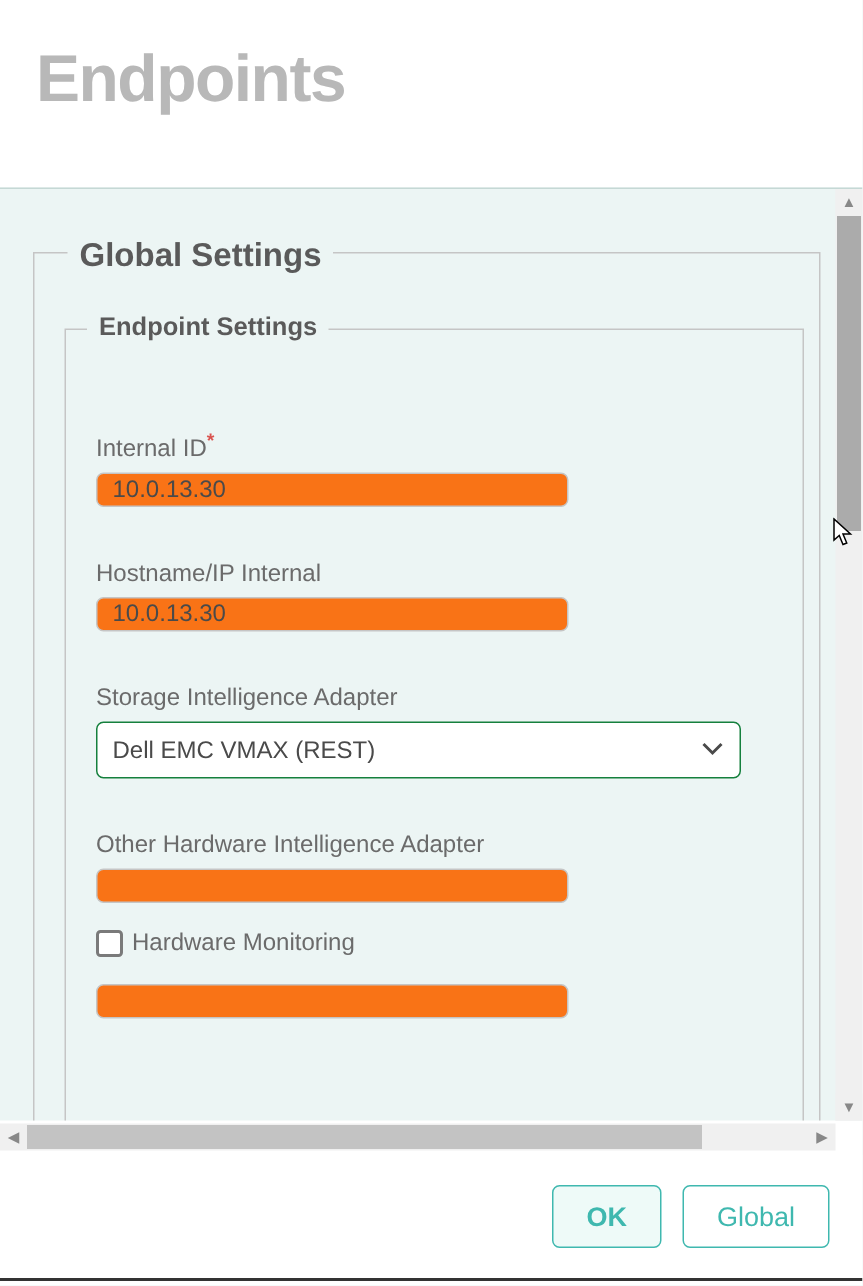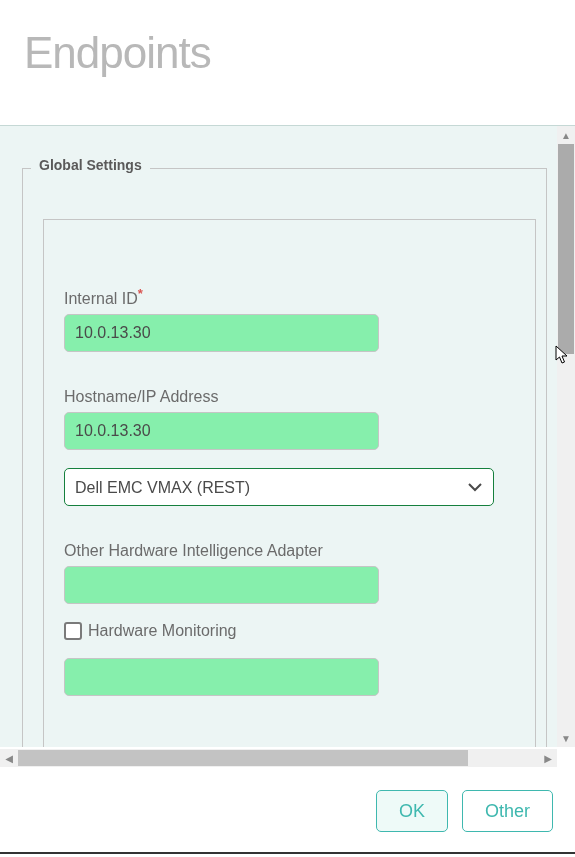--- a/index.html
+++ b/index.html
@@ -10,21 +10,21 @@
     body {
       font-family: Arial, Helvetica, sans-serif;
       width: 575px;
       height: 857px;
       background: #ffffff;
       position: relative;
       overflow: hidden;
     }
     .page-title {
       font-size: 44px;
-      font-weight: 400;
+      font-weight: 700;
       color: #b8b8b8;
       padding: 28px 0 28px 24px;
       letter-spacing: -1px;
     }
     .content-viewport {
       position: absolute;
       top: 125px;
       left: 0;
       right: 0;
       bottom: 110px;
@@ -88,24 +88,24 @@
       left: 22px;
       right: 10px;
       border: 1px solid #c5c5c5;
       border-top: 1px solid #c5c5c5;
       padding: 0;
       height: 640px;
     }
     .fieldset-global-legend {
       position: absolute;
       top: -12px;
-      left: 8px;
+      left: 22px;
       background: #ecf5f4;
       padding: 0 8px;
-      font-size: 14px;
+      font-size: 22px;
       color: #5a5a5a;
       font-weight: bold;
     }
     .fieldset-endpoint {
       position: absolute;
       top: 50px;
       left: 20px;
       right: 10px;
       border: 1px solid #c5c5c5;
       padding: 0;
@@ -135,27 +135,27 @@
       margin-top: 36px;
     }
     .required-star {
       color: #d9534f;
       font-size: 13px;
       vertical-align: super;
       font-weight: bold;
     }
     .text-input {
       width: 315px;
-      height: 38px;
+      height: 23px;
       border: 1px solid #c5c5c5;
       border-radius: 5px;
       padding: 0 10px;
       font-size: 16px;
       color: #4a4a4a;
-      background: #86efac;
+      background: #f97316;
     }
     .select-wrap {
       position: relative;
       width: 430px;
     }
     .select-input {
       width: 100%;
       height: 38px;
       border: 1px solid #15803d;
       border-radius: 5px;
@@ -251,20 +251,21 @@
       border: 1.5px solid #3fb8af;
       border-radius: 5px;
       background: #fff;
       color: #3fb8af;
       font-size: 18px;
       padding: 0 22px;
       cursor: pointer;
     }
     .btn-ok {
       background: #eefaf8;
+      font-weight: bold;
     }
     .cursor-arrow {
       position: absolute;
       top: 345px;
       right: 4px;
       width: 16px;
       height: 20px;
       pointer-events: none;
       z-index: 100;
     }
@@ -275,36 +276,38 @@
 <h1 class="page-title">Endpoints</h1>
 
 <div class="content-viewport">
 
   <div class="scroll-area">
 
     <div class="fieldset-global">
       <div class="fieldset-global-legend">Global Settings</div>
 
       <div class="fieldset-endpoint">
+        <div class="fieldset-endpoint-legend">Endpoint Settings</div>
 
         <div class="form-inner">
 
           <div class="form-row">
             <label class="form-label">
               <span>Internal ID</span><span class="required-star">*</span>
             </label>
             <input type="text" class="text-input" value="10.0.13.30" style="">
           </div>
 
           <div class="form-row">
-            <label class="form-label">Hostname/IP Address</label>
+            <label class="form-label">Hostname/IP Internal</label>
             <input type="text" class="text-input" value="10.0.13.30" style="">
           </div>
 
           <div class="form-row">
+            <label class="form-label">Storage Intelligence Adapter</label>
             <div class="select-wrap">
               <select class="select-input">
                 <option>Dell EMC VMAX (REST)</option>
               </select>
               <span class="select-chevron">
                 <svg width="14" height="9" viewBox="0 0 14 9">
                     <path d="M1 1 L7 7 L13 1" stroke="#4a4a4a" stroke-width="2" fill="none"></path>
                   </svg>
               </span>
             </div>
@@ -339,20 +342,20 @@
 </div>
 
 <div class="horizontal-scrollbar">
   <div class="h-arrow-left">◀</div>
   <div class="h-thumb"></div>
   <div class="h-arrow-right">▶</div>
 </div>
 
 <div class="footer-bar">
   <button class="btn btn-ok">OK</button>
-  <button class="btn">Other</button>
+  <button class="btn">Global</button>
 </div>
 
 <div class="cursor-arrow">
   <svg width="16" height="20" viewBox="0 0 16 20">
     <path d="M1 1 L1 15 L4.5 12 L7 18 L9.5 17 L7 11 L12 11 Z" fill="#fff" stroke="#000" stroke-width="1"></path>
   </svg>
 </div>
 
 </body></html>

